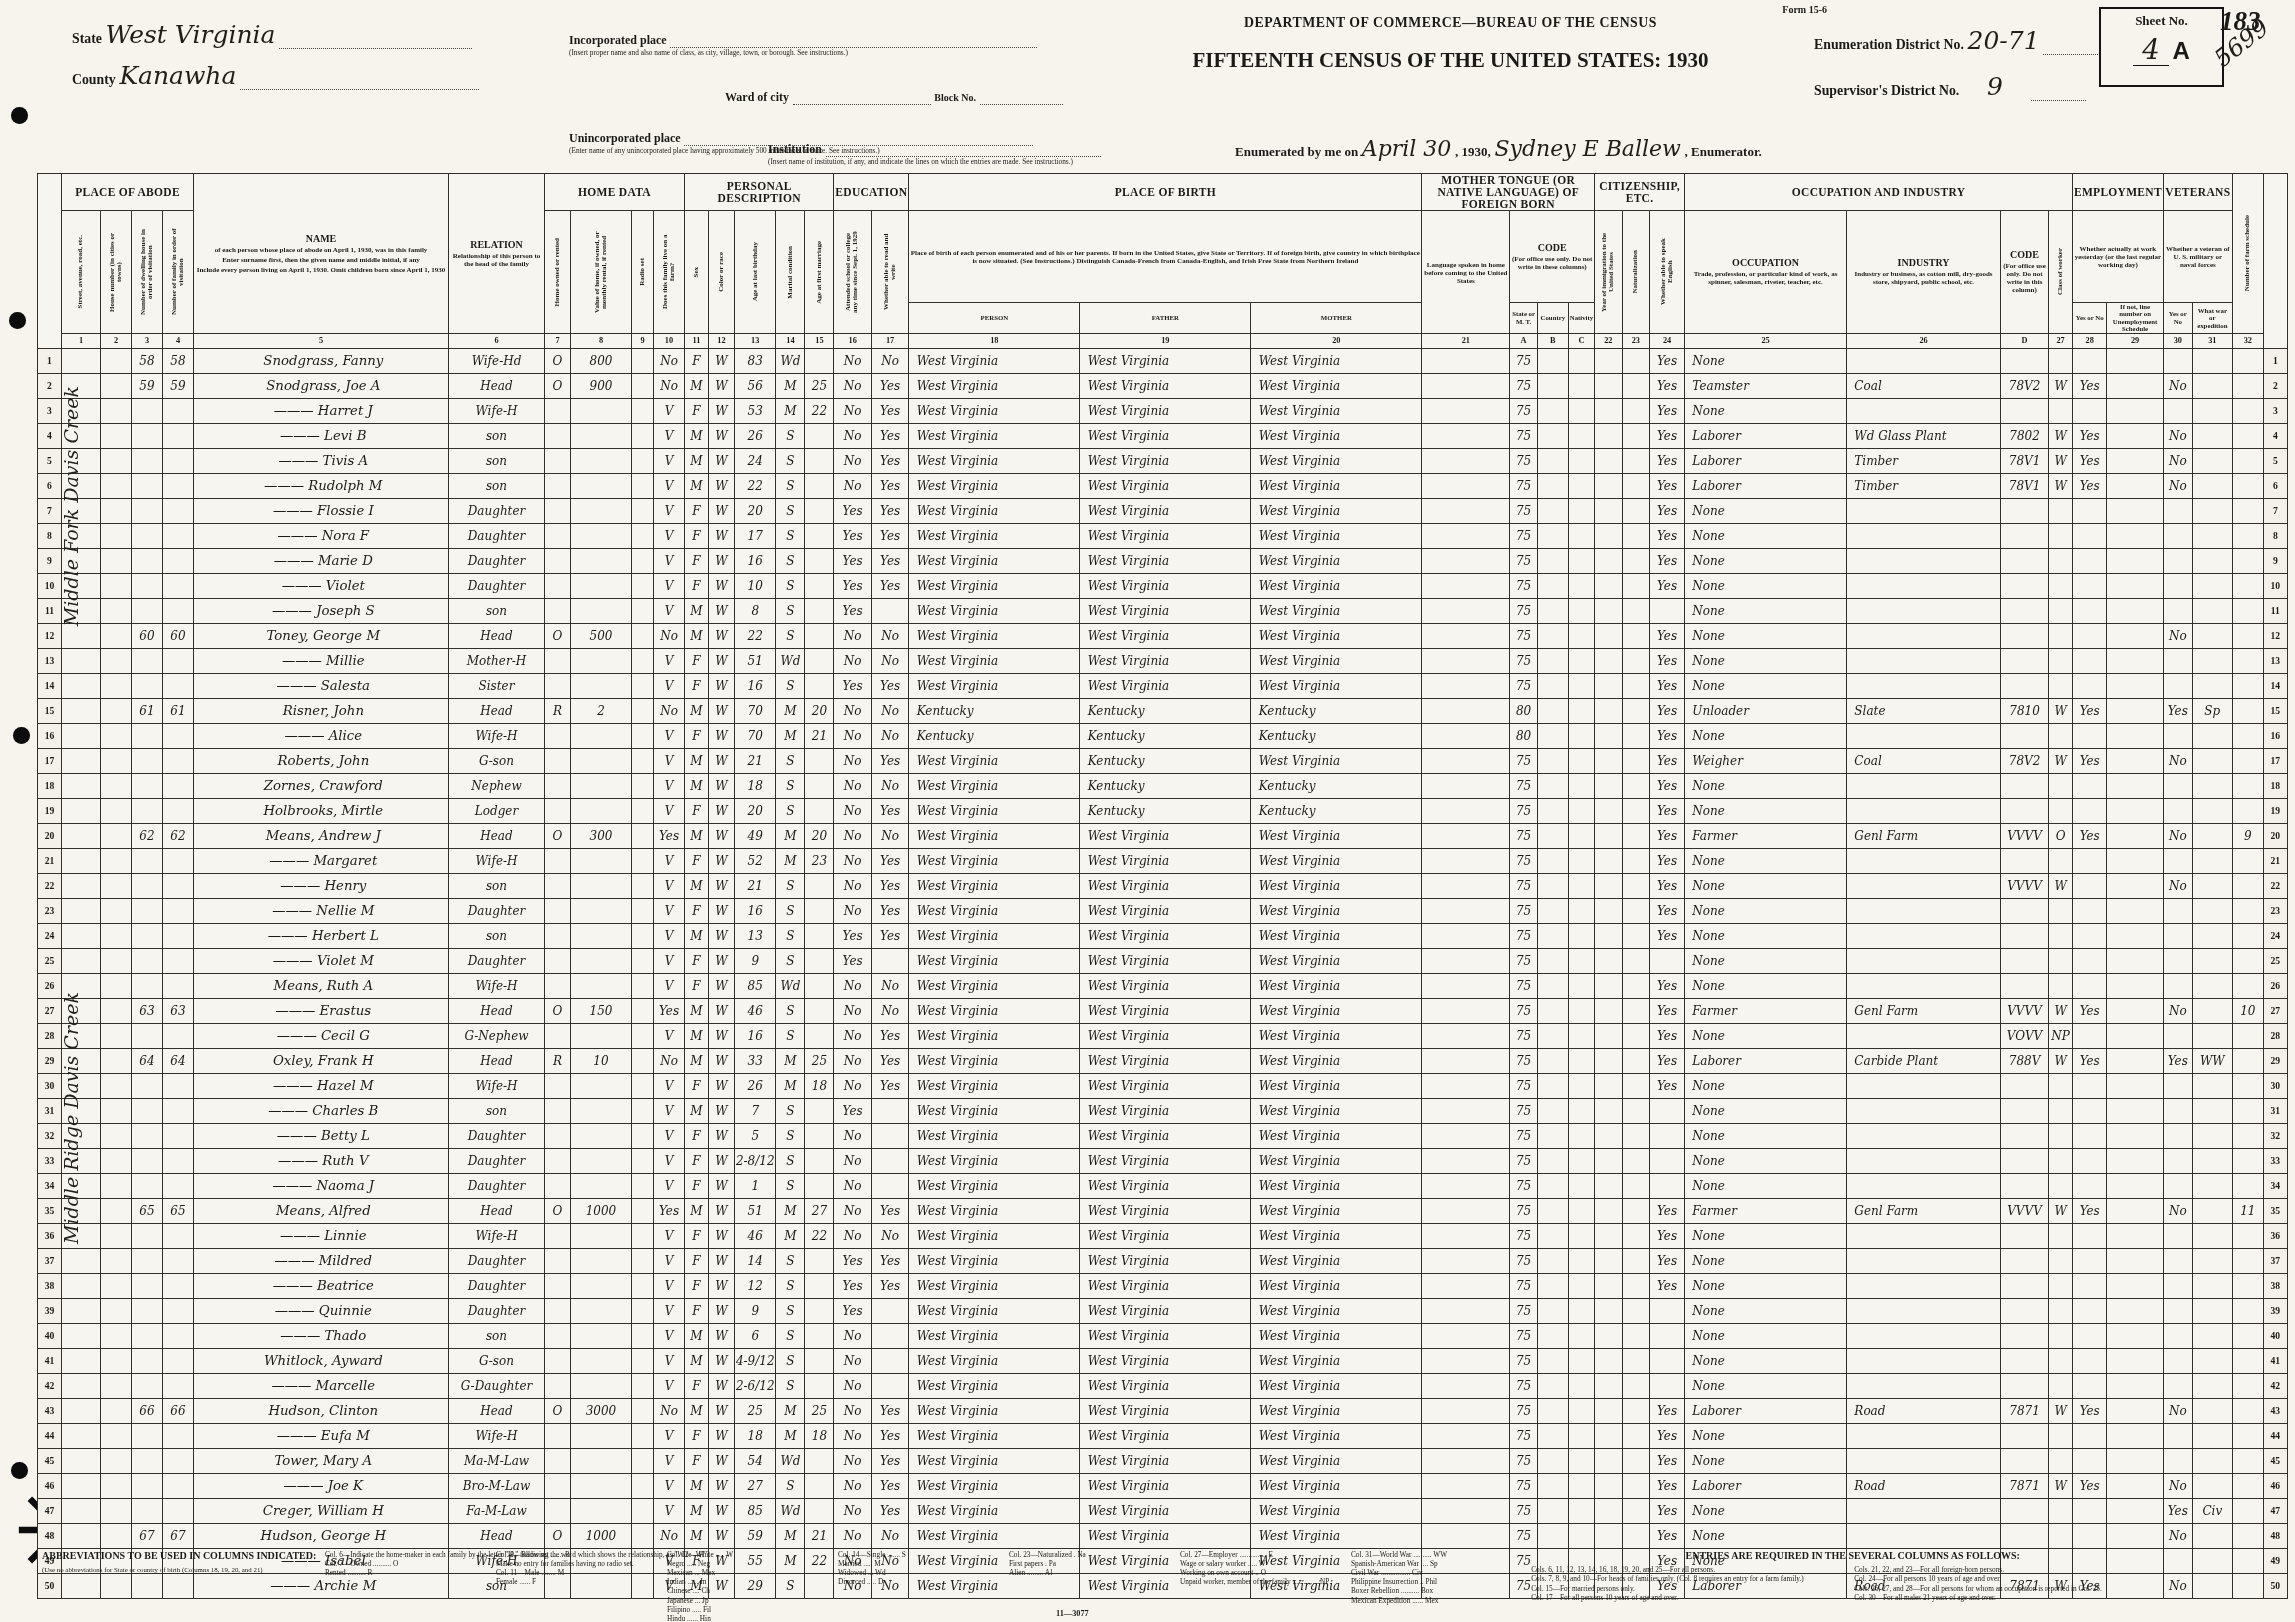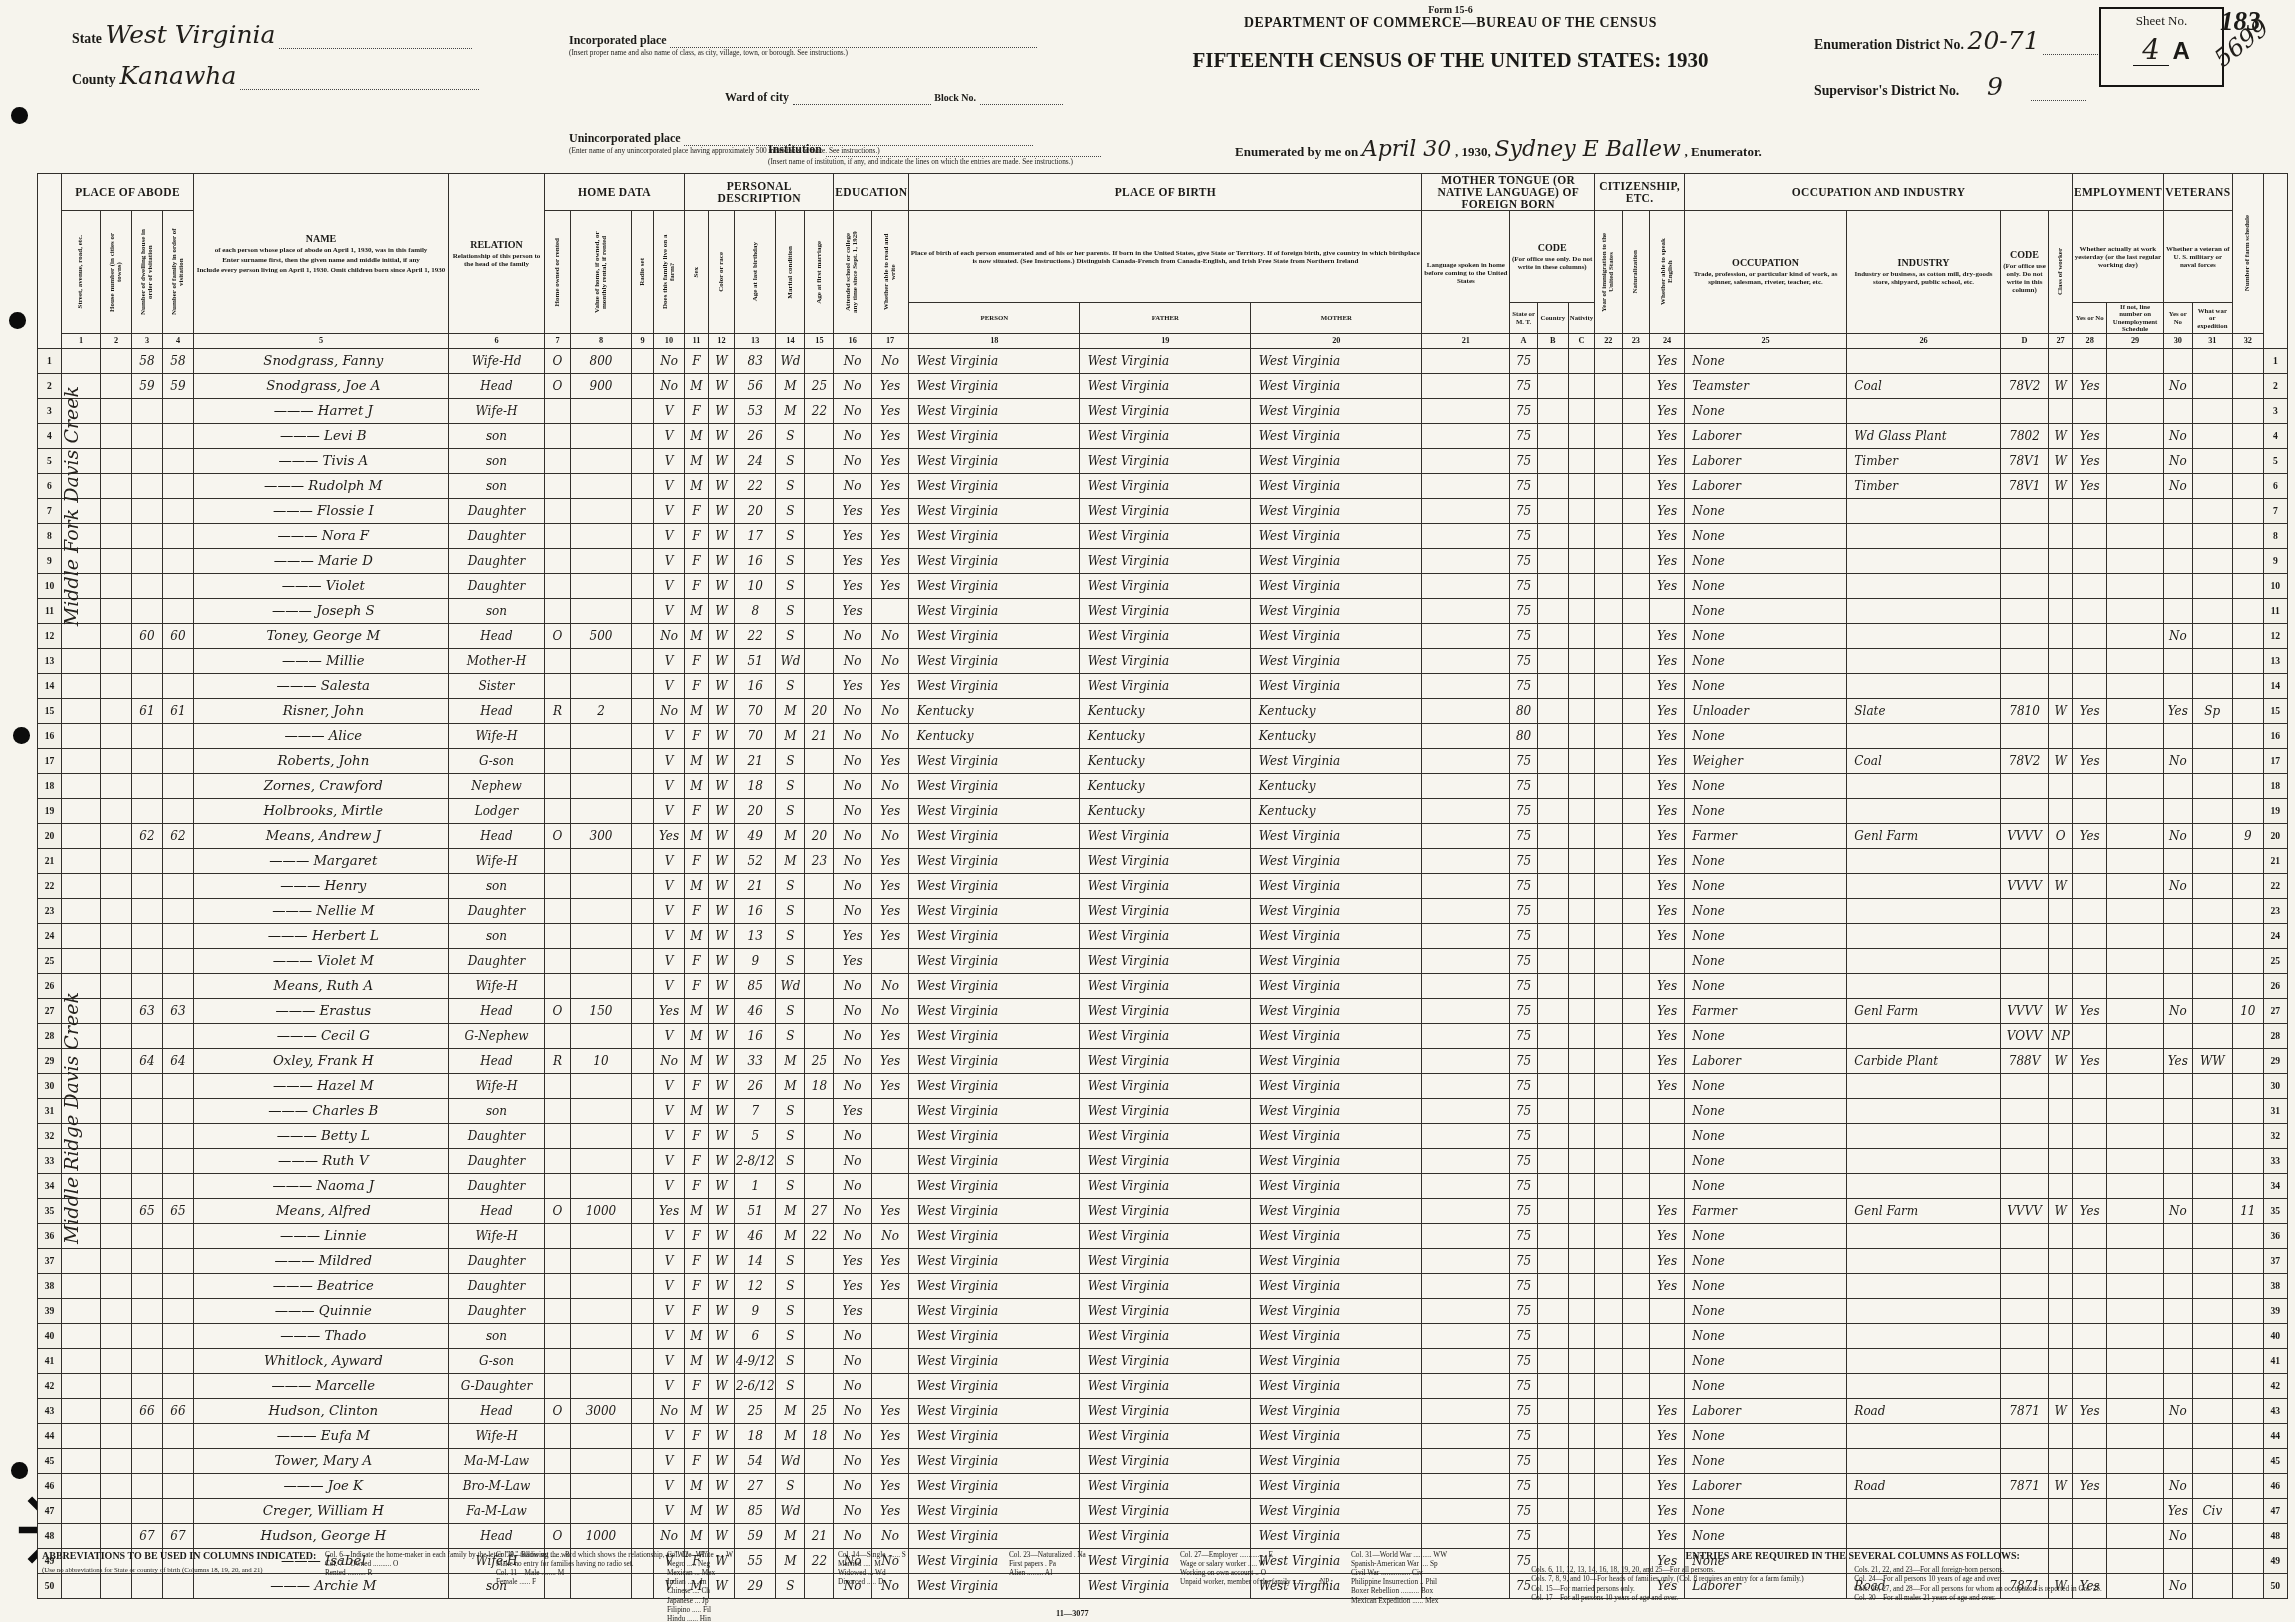--- a/index.html
+++ b/index.html
@@ -7,21 +7,21 @@
         font-family:"Liberation Serif",serif;color:#1b1a17;}
   
   .hdr-label{font-size:13.8px;font-weight:bold;}
   .hdr-note{font-size:7.3px;}
   .dotline{display:inline-block;border-bottom:1.4px dotted #444;height:13px;vertical-align:bottom;}
   .hw{font-family:"DejaVu Serif",serif;font-style:italic;color:#211e1a;}
   .hw2{font-family:"DejaVu Serif",serif;font-style:italic;color:#211e1a;font-size:25px;white-space:nowrap;}
   .abs{position:absolute;}
   .center{text-align:center;}
   .title-block{left:1074px;top:3.7px;width:753px;}
-  .form-no{font-size:10px;font-weight:bold;}
+  .form-no{font-size:10px;font-weight:bold;text-align:right;}
   .dept{font-size:13.8px;font-weight:bold;letter-spacing:0.5px;}
   .main-title{font-size:21px;font-weight:bold;margin-top:17px;}
   .sub-title{font-size:20px;font-weight:bold;margin-top:2.8px;letter-spacing:0.9px;}
   .sheet-box{left:2099px;top:7.3px;width:121px;height:72px;border:2.8px solid #151412;background:#f6f4ed;
              text-align:center;padding-top:3.7px;}
   .stamp-num{left:2220px;top:5.5px;font-size:27px;font-weight:bold;font-family:"Liberation Serif",serif;font-style:italic;}
   .stamp-serial{left:2211px;top:29px;font-size:24px;transform:rotate(-38deg);}
   
   table.census{position:absolute;left:37px;top:173px;border-collapse:collapse;table-layout:fixed;
                background:#f7f5ef;}
@@ -132,21 +132,21 @@
     <span class="hw2">20-71</span>
     <span class="dotline" style="width:55px"></span>
   </div>
   <div class="abs" style="left:1814px;top:72px">
     <span class="hdr-label">Supervisor's District No.</span>
     <span class="hw2" style="padding:0 24px">9</span>
     <span class="dotline" style="width:55px"></span>
   </div>
 
   <div class="abs sheet-box">
-    <div style="font-size:13px;font-weight:normal">Sheet No.</div>
+    <div style="font-size:13px;font-weight:bold">Sheet No.</div>
     <div style="margin-top:3.7px">
       <span class="hw2" style="font-size:27.5px;border-bottom:1.8px solid #111;padding:0 9.2px">4</span>
       <span style="font-family:'Liberation Sans',sans-serif;font-size:24px;font-weight:bold">A</span>
     </div>
   </div>
   <div class="abs stamp-num">183</div>
   <div class="abs stamp-serial hw">5699</div>
 
   <table class="census" id="census-table">
     <colgroup id="cg">

